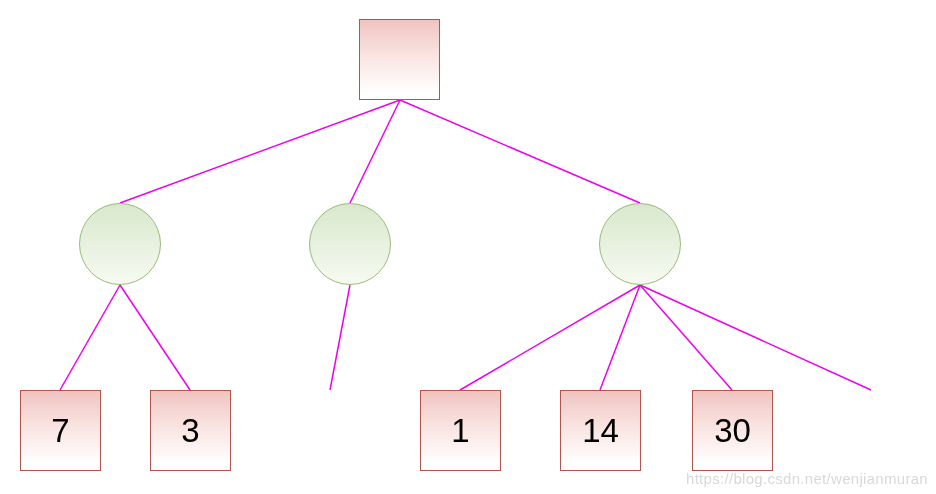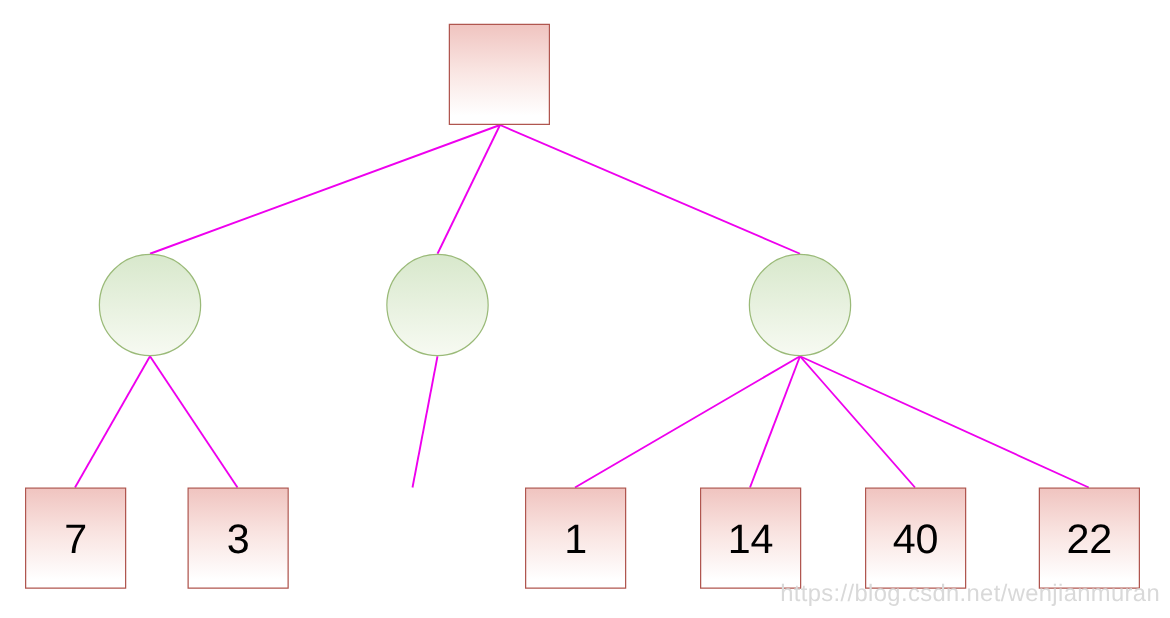--- a/index.html
+++ b/index.html
@@ -64,21 +64,21 @@
   .l2 { left: 150px; }
   .l3 { left: 290px; }
   .l4 { left: 420px; }
   .l5 { left: 560px; }
   .l6 { left: 692px; }
   .l7 { left: 831px; }
   .watermark {
     position: absolute;
     right: 8px;
     bottom: 7px;
-    font-size: 19px;
+    font-size: 15px;
     color: var(--watermark-text, #d9d9d9);
     letter-spacing: 0.3px;
     white-space: nowrap;
   }
 </style>
 </head>
 <body>
 
 <div class="stage">
 
@@ -98,18 +98,17 @@
   <div class="node square root"></div>
 
   <div class="node circle b1"></div>
   <div class="node circle b2"></div>
   <div class="node circle b3"></div>
 
   <div class="node square leaf l1">7</div>
   <div class="node square leaf l2">3</div>
   <div class="node square leaf l4">1</div>
   <div class="node square leaf l5">14</div>
-  <div class="node square leaf l6">40</div>
-  <div class="node square leaf l7">22</div>
+  <div class="node square leaf l6">30</div>
 
   <div class="watermark">https://blog.csdn.net/wenjianmuran</div>
 
 </div>
 
 </body></html>

